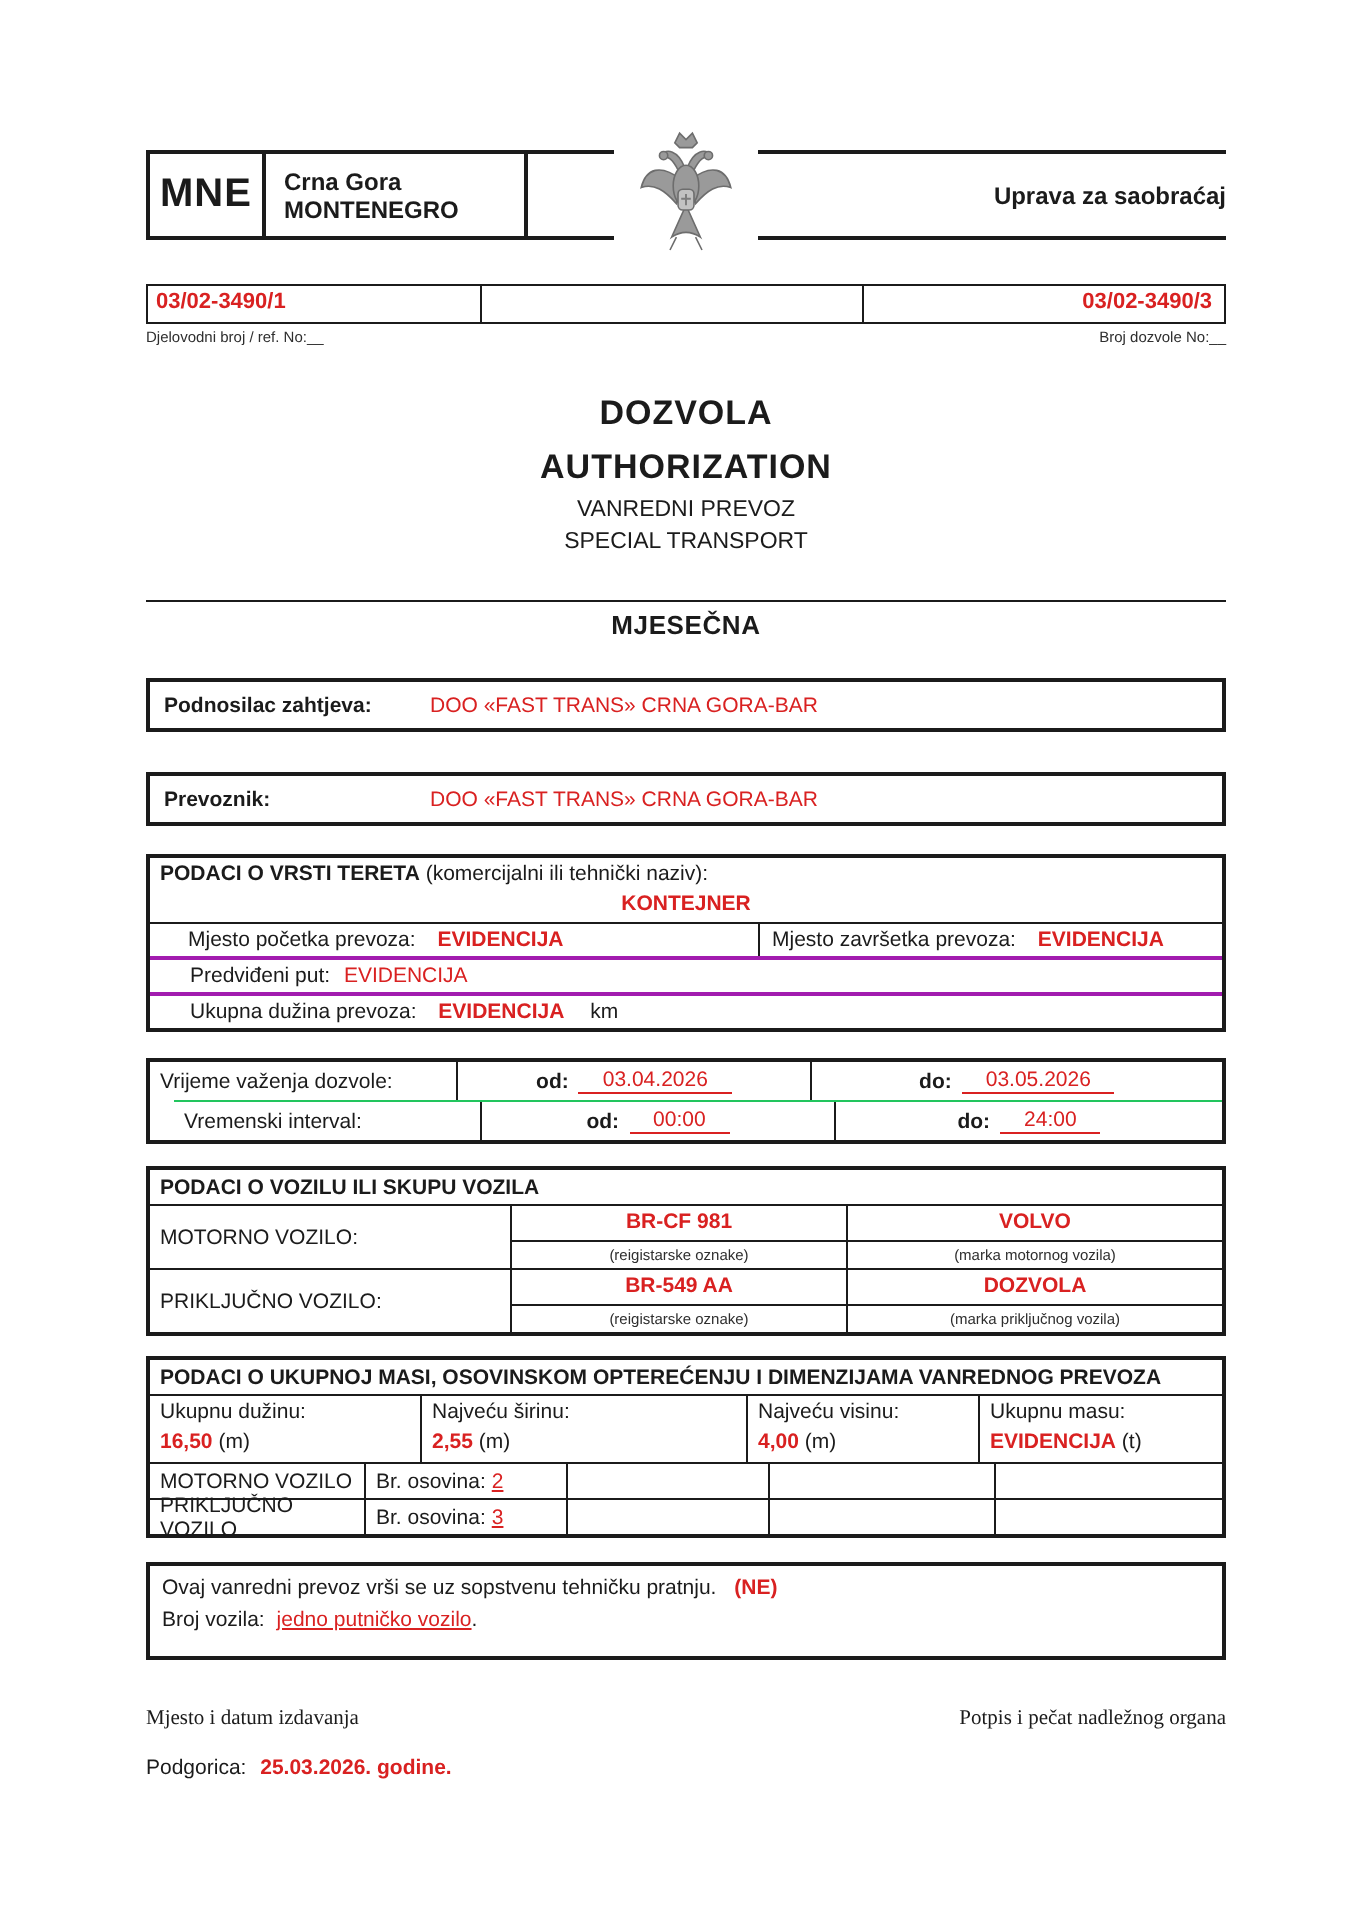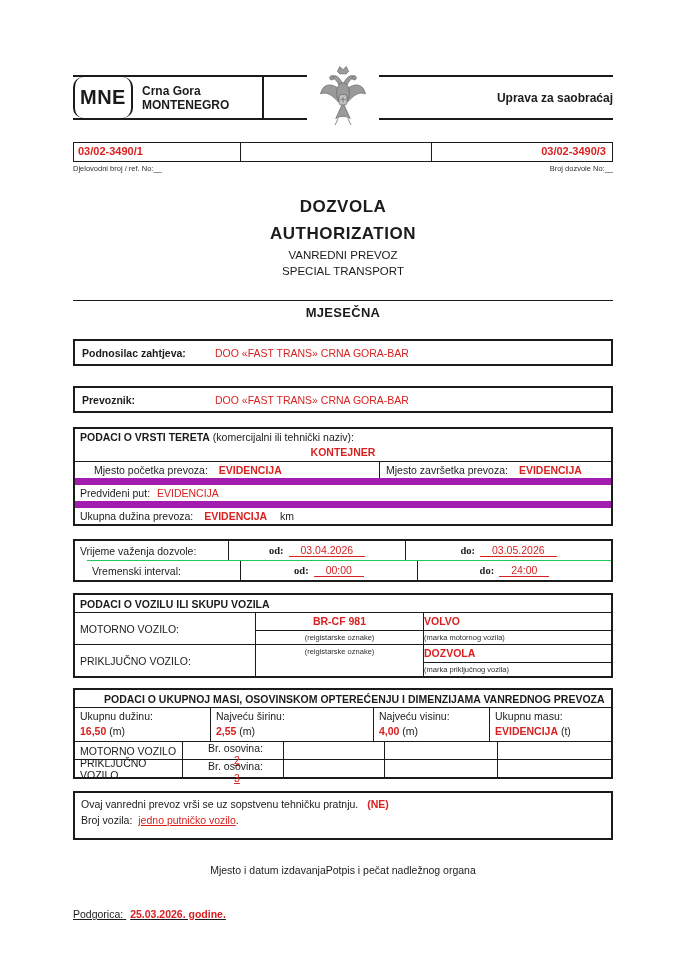--- a/index.html
+++ b/index.html
@@ -13,21 +13,21 @@
 
   
   .header-box {
     position:relative; height:41px;
     border-top:2px solid #1b1b1b; border-bottom:2px solid #1b1b1b;
     display:flex; align-items:stretch;
   }
   .cell-mne {
     width:56px; border-left:2px solid #1b1b1b; border-right:2px solid #1b1b1b;
     display:flex; align-items:center; justify-content:center;
-    font-size:20px; font-weight:bold; letter-spacing:0.5px;border-radius:10px;
+    font-size:20px; font-weight:bold; letter-spacing:0.5px;
   }
   .cell-country {
     width:120px; border-right:2px solid #1b1b1b;
     display:flex; flex-direction:column; justify-content:center;
     padding-left:9px; font-size:12px; font-weight:bold; line-height:14px;
   }
   .coa {
     position:absolute; left:50%; top:-13px; transform:translateX(-50%);
     background:#ffffff; padding:0 12px; height:66px;
   }
@@ -56,70 +56,70 @@
   .row-box .val { font-weight:normal; }
   .mt15 { margin-top:15px; } .mt20 { margin-top:20px; }
 
   
   .cargo-box { border:2px solid #1b1b1b; margin-top:14px; font-size:10.5px; }
   .cargo-head { padding:1px 5px 0; line-height:15px; }
   .cargo-type { text-align:center; font-weight:bold; line-height:15px; padding-bottom:1px; }
   .cargo-row { border-top:1px solid #1b1b1b; display:flex; line-height:16px; }
   .cargo-cell-a { width:285px; padding-left:19px; border-right:1px solid #1b1b1b; }
   .cargo-cell-b { flex:1; padding-left:6px; }
-  .cargo-line { border-top:7px solid #a21caf; line-height:16px; padding-left:5px; }
+  .cargo-line { border-top:2px solid #a21caf; line-height:16px; padding-left:20px; }
   .rv { font-weight:bold; margin-left:8px; }
 
   
   .dates-box { border:2px solid #1b1b1b; margin-top:13px; font-size:10.5px; }
   .dates-row { display:flex; height:19px; align-items:stretch; }
   .dates-row + .dates-row { border-top:1px solid #22c55e;margin-left:12px; }
   .dates-lbl { width:148px; padding-left:5px; border-right:1px solid #1b1b1b; display:flex; align-items:center; }
   .dates-od  { width:176px; border-right:1px solid #1b1b1b; display:flex; align-items:center; justify-content:center; gap:5px; }
   .dates-do  { flex:1; display:flex; align-items:center; justify-content:center; gap:5px; }
-  .odlbl { font-weight:bold;font-family:Liberation Serif, serif; }
+  .odlbl { font-weight:bold; }
   .uval  { color:#d92121; border-bottom:1px solid #d92121; padding:0 12px; }
 
   
   .veh-box { border:2px solid #1b1b1b; margin-top:11px; font-size:10.5px; }
   .veh-title { font-weight:bold; padding:1px 5px 0; line-height:16px; border-bottom:1px solid #1b1b1b; }
   .veh-row { display:flex; }
   .veh-row + .veh-row { border-top:1px solid #1b1b1b; }
   .veh-lbl { width:175px; border-right:1px solid #1b1b1b; display:flex; align-items:center; padding-left:5px; }
   .veh-val-cell { width:167px; border-right:1px solid #1b1b1b; text-align:center; }
-  .veh-make-cell { flex:1; text-align:left; }
+  .veh-make-cell { flex:1; text-align:center; }
   .veh-val { font-weight:bold; line-height:17px; border-bottom:1px solid #1b1b1b; }
   .veh-cap { font-size:7.5px; line-height:13px; color:#2e2e2e; }
 
   
   .mass-box { border:2px solid #1b1b1b; margin-top:10px; font-size:10.5px; }
-  .mass-title { font-weight:bold; padding:1px 5px 0; line-height:16px;margin-left:24px; }
+  .mass-title { font-weight:bold; padding:1px 5px 0; line-height:16px; }
   .mass-row1 { display:flex; border-top:1px solid #1b1b1b; }
   .mass-c { padding:1px 5px 2px; line-height:15px; }
   .mc1 { width:125px; border-right:1px solid #1b1b1b; }
   .mc2 { width:152px; border-right:1px solid #1b1b1b; }
   .mc3 { width:105px; border-right:1px solid #1b1b1b; }
   .mc4 { flex:1; }
   .mass-val { font-weight:bold; }
   .mass-row { display:flex; border-top:1px solid #1b1b1b; height:17px; align-items:center; }
   .mr1 { width:102px; padding-left:5px; border-right:1px solid #1b1b1b; height:100%; display:flex; align-items:center; }
-  .mr2 { width:95px;  padding-left:5px; border-right:1px solid #1b1b1b; height:100%; display:flex; align-items:center;flex-direction:column; }
+  .mr2 { width:95px;  padding-left:5px; border-right:1px solid #1b1b1b; height:100%; display:flex; align-items:center; }
   .mr3 { width:100px; border-right:1px solid #1b1b1b; height:100%; }
   .mr4 { width:112px; border-right:1px solid #1b1b1b; height:100%; }
   .mr5 { flex:1; height:100%; }
   .axle-num { color:#d92121; text-decoration:underline; margin-left:3px; }
 
   
   .escort-box { border:2px solid #1b1b1b; margin-top:12px; padding:3px 6px 10px; font-size:10.5px; line-height:16px; }
   .flag { font-weight:bold; margin-left:6px; }
   .escort-veh { color:#d92121; text-decoration:underline; margin-left:3px; }
 
   
-  .footer-row { display:flex; justify-content:center; margin-top:24px; font-size:10.5px; }
-  .place-row { margin-top:32px; font-size:10.5px;text-decoration:underline; }
+  .footer-row { display:flex; justify-content:space-between; margin-top:24px; font-size:10.5px;font-family:Liberation Serif, serif; }
+  .place-row { margin-top:13px; font-size:10.5px; }
   .issue-date { font-weight:bold; margin-left:4px; }
 </style>
 </head>
 <body>
 
 <div class="page">
 
   <div class="header-box">
     <div class="cell-mne">
       <span>MNE</span>
@@ -238,20 +238,21 @@
         <div class="veh-cap">(reigistarske oznake)</div>
       </div>
       <div class="veh-make-cell">
         <div class="veh-val red">VOLVO</div>
         <div class="veh-cap">(marka motornog vozila)</div>
       </div>
     </div>
     <div class="veh-row">
       <div class="veh-lbl">PRIKLJUČNO VOZILO:</div>
       <div class="veh-val-cell">
+        <div class="veh-val red">BR-549 AA</div>
         <div class="veh-cap">(reigistarske oznake)</div>
       </div>
       <div class="veh-make-cell">
         <div class="veh-val red">DOZVOLA</div>
         <div class="veh-cap">(marka priključnog vozila)</div>
       </div>
     </div>
   </div>
 
   <div class="mass-box">

